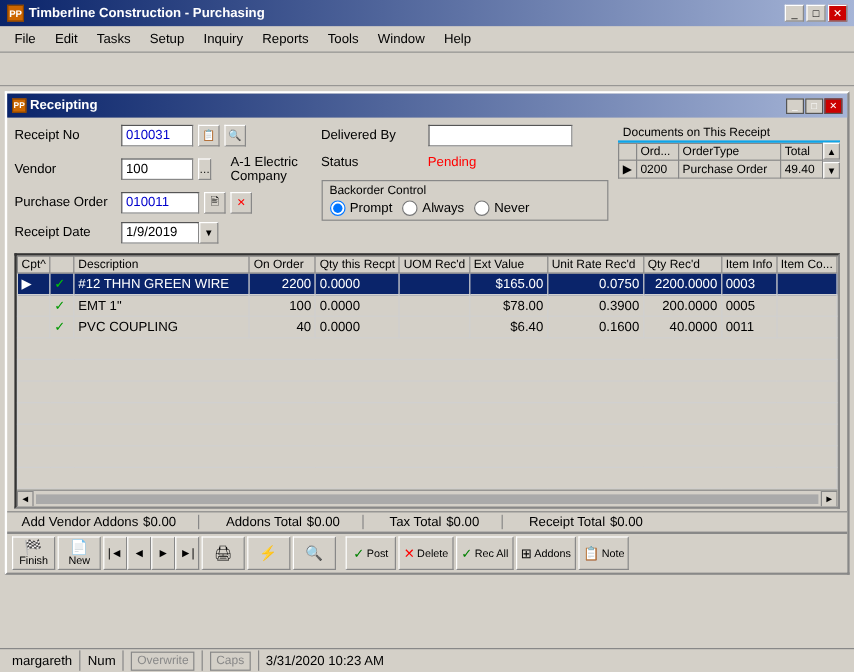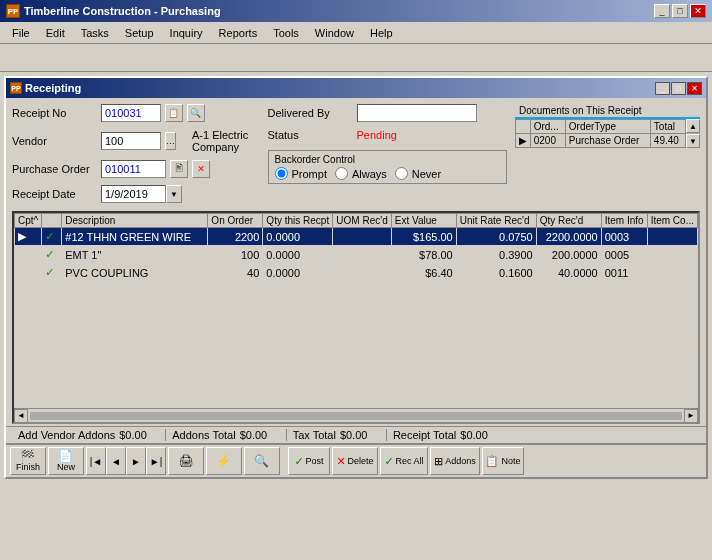--- a/index.html
+++ b/index.html
@@ -175,21 +175,21 @@
     .col-qtyrec { width: 65px; text-align: right; }
     .col-item { width: 45px; }
 
     
     .status-bar-bottom {
       background: #d4d0c8;
       border-top: 1px solid #888;
       padding: 2px 6px;
       display: flex;
       align-items: center;
-      gap: 0;
+      gap: 16px;
       font-size: 10px;
     }
     .status-section {
       display: flex;
       align-items: center;
       gap: 4px;
       padding: 0 6px;
       border-right: 1px solid #888;
     }
     .status-section:last-child { border-right: none; }
@@ -649,14 +649,31 @@
           <span style="display:flex; align-items:center; gap:2px;">
             <span>📋</span>
             <span class="tool-label">Note</span>
           </span>
         </div>
       </div>
 
     </div>
   </div>
 
+  <div class="very-bottom">
+    <div class="vb-section">
+      <span>margareth</span>
+    </div>
+    <div class="vb-section">
+      <span>Num</span>
+    </div>
+    <div class="vb-section">
+      <button class="vb-btn">Overwrite</button>
+    </div>
+    <div class="vb-section">
+      <button class="vb-btn">Caps</button>
+    </div>
+    <div class="vb-section" style="flex:1; border-right:none;">
+      <span>3/31/2020 10:23 AM</span>
+    </div>
+  </div>
 
 </div>
 
 </body></html>

